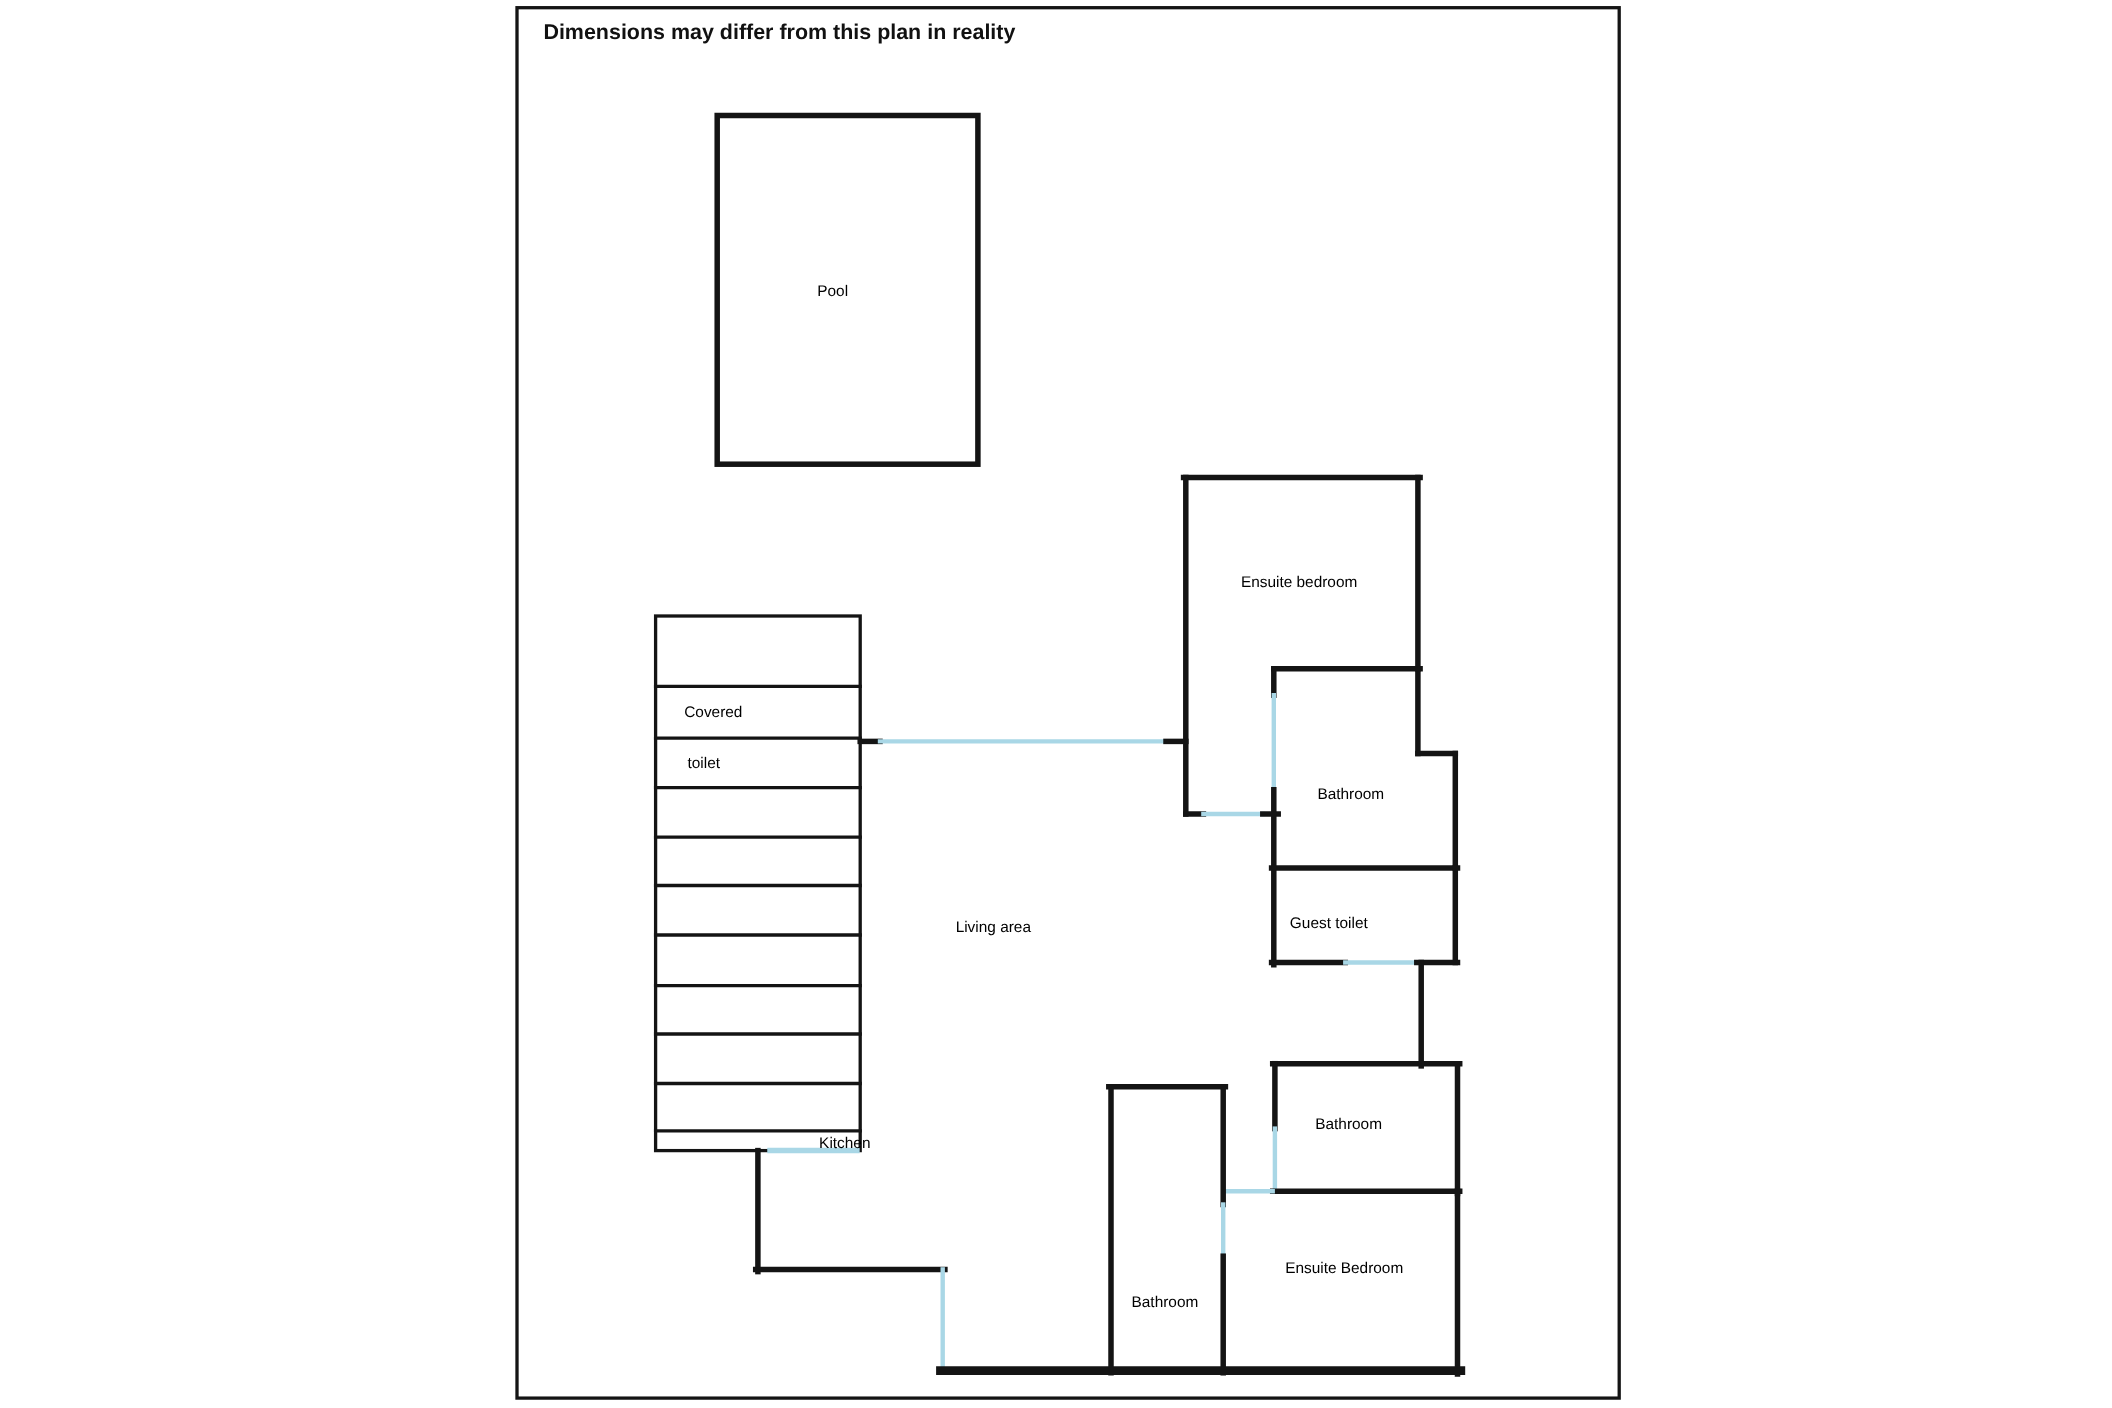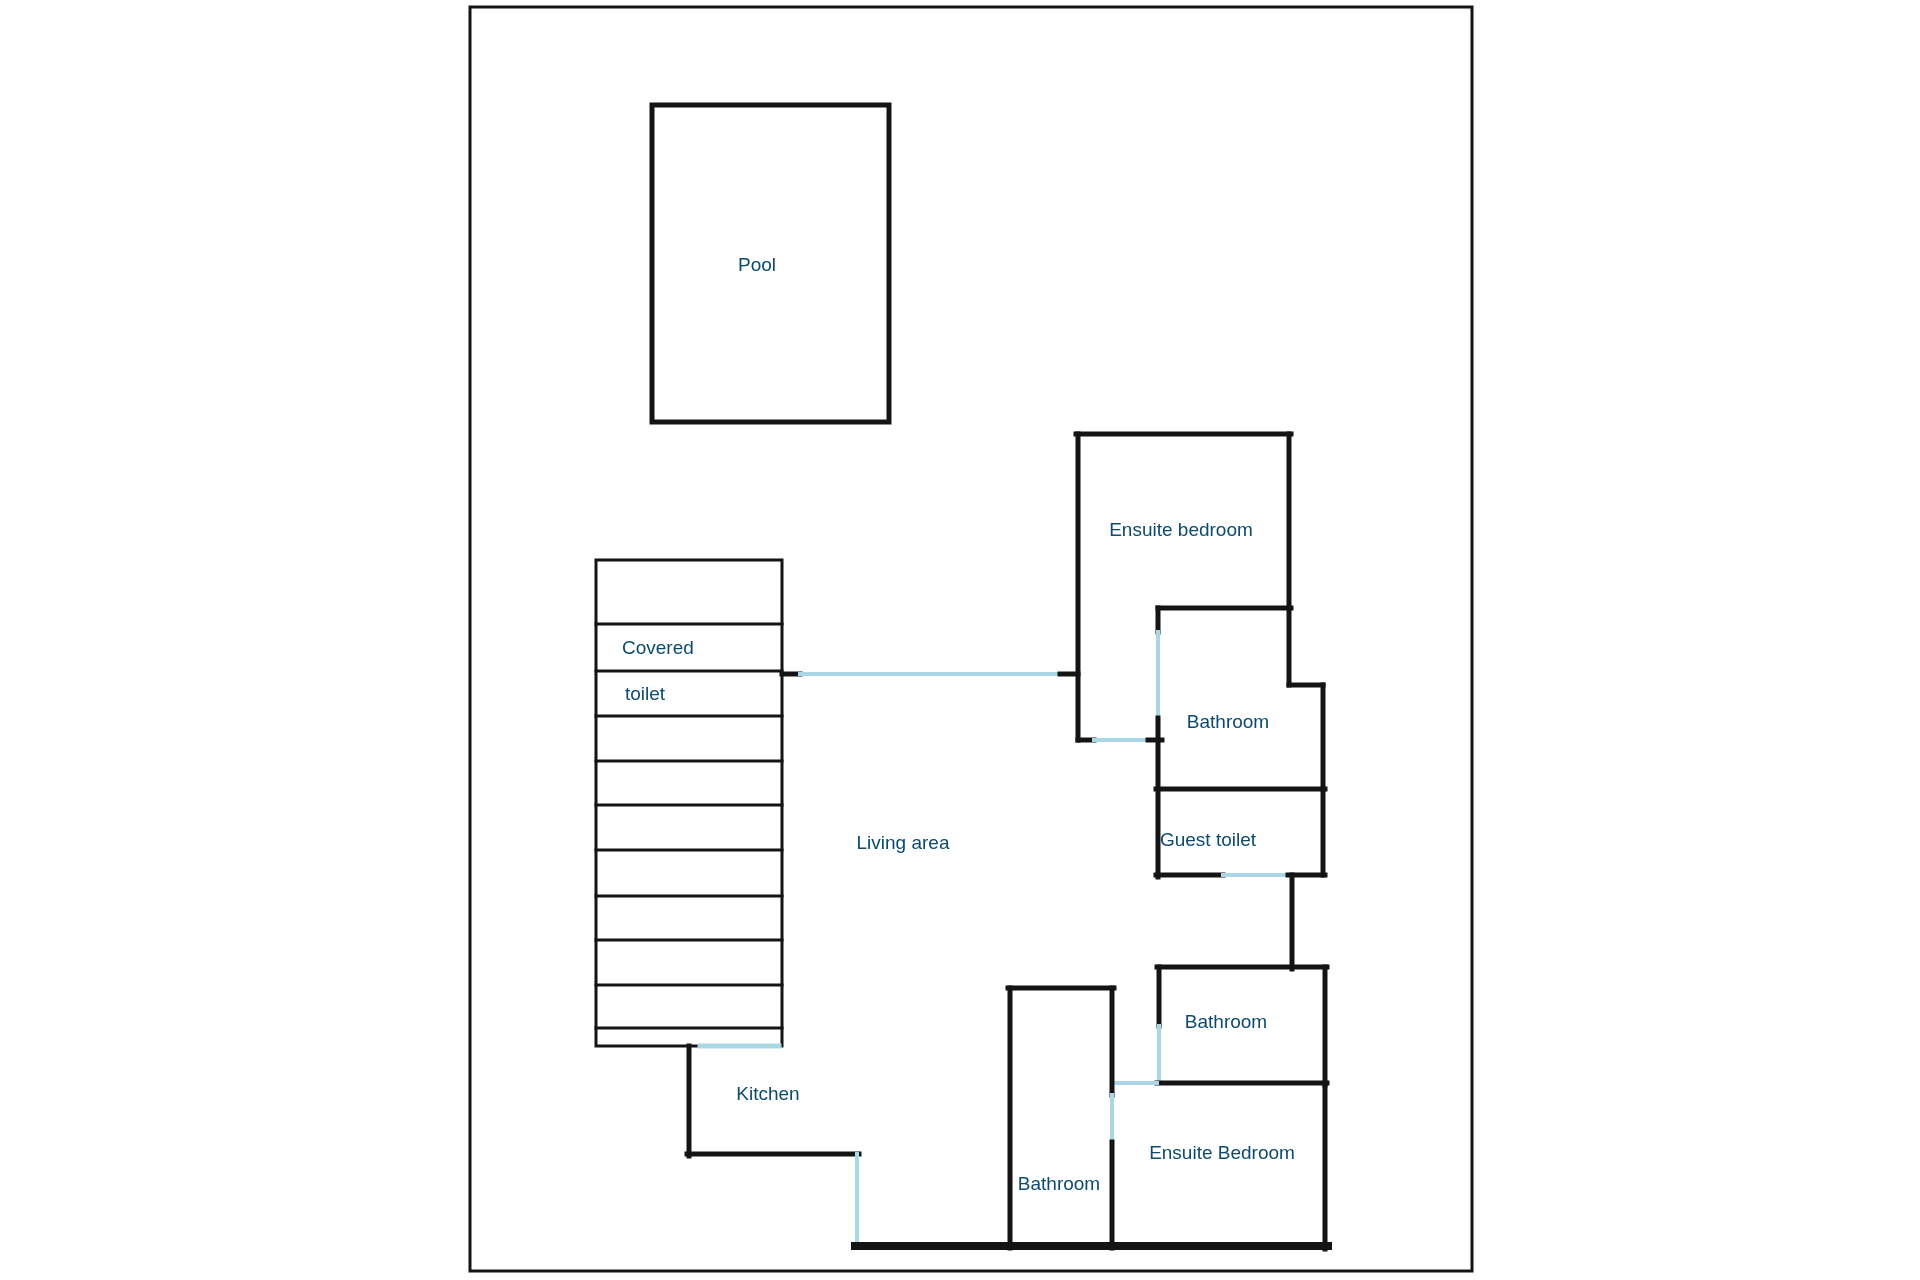--- a/index.html
+++ b/index.html
@@ -21,22 +21,22 @@
     top: 0;
   }
   #plan-svg line, #plan-svg rect {
     stroke-linecap: square;
     fill: none;
   }
   .w { stroke: var(--wall, #141414); }
   .o { stroke: var(--opening, #a9d7e6); }
   .room-label {
     position: absolute;
-    color: #0c4a6e;
-    font-size: 19px;
+    color: #000000;
+    font-size: 14px;
     line-height: 1;
     white-space: nowrap;
     transform: translate(-50%, -50%);
   }
   .room-label.start {
     transform: translate(0, -50%);
     text-align: right;
   }
   #disclaimer {
     position: absolute;
@@ -138,30 +138,31 @@
       <line class="w" x1="687" y1="1154" x2="859" y2="1154" stroke-width="5"></line>
       <line class="o" x1="857" y1="1154" x2="857" y2="1245" stroke-width="4"></line>
     </g>
 
     <g>
       <line class="w" x1="855" y1="1246" x2="1328" y2="1246" stroke-width="8"></line>
     </g>
 
   </svg>
 
+  <div id="disclaimer">Dimensions may differ from this plan in reality</div>
 
   <div class="room-label" style="left:757px; top:264px;">Pool</div>
 
   <div class="room-label start" style="left:622px; top:647px;">Covered</div>
 
   <div class="room-label start" style="left:625px; top:693px;">toilet</div>
 
   <div class="room-label" style="left:903px; top:842px;">Living area</div>
 
-  <div class="room-label" style="left:768px; top:1093px;">Kitchen</div>
+  <div class="room-label" style="left:768px; top:1039px;">Kitchen</div>
 
   <div class="room-label" style="left:1181px; top:529px;">Ensuite bedroom</div>
 
   <div class="room-label" style="left:1228px; top:721px;">Bathroom</div>
 
   <div class="room-label" style="left:1208px; top:839px;">Guest toilet</div>
 
   <div class="room-label" style="left:1226px; top:1021px;">Bathroom</div>
 
   <div class="room-label" style="left:1222px; top:1152px;">Ensuite Bedroom</div>

